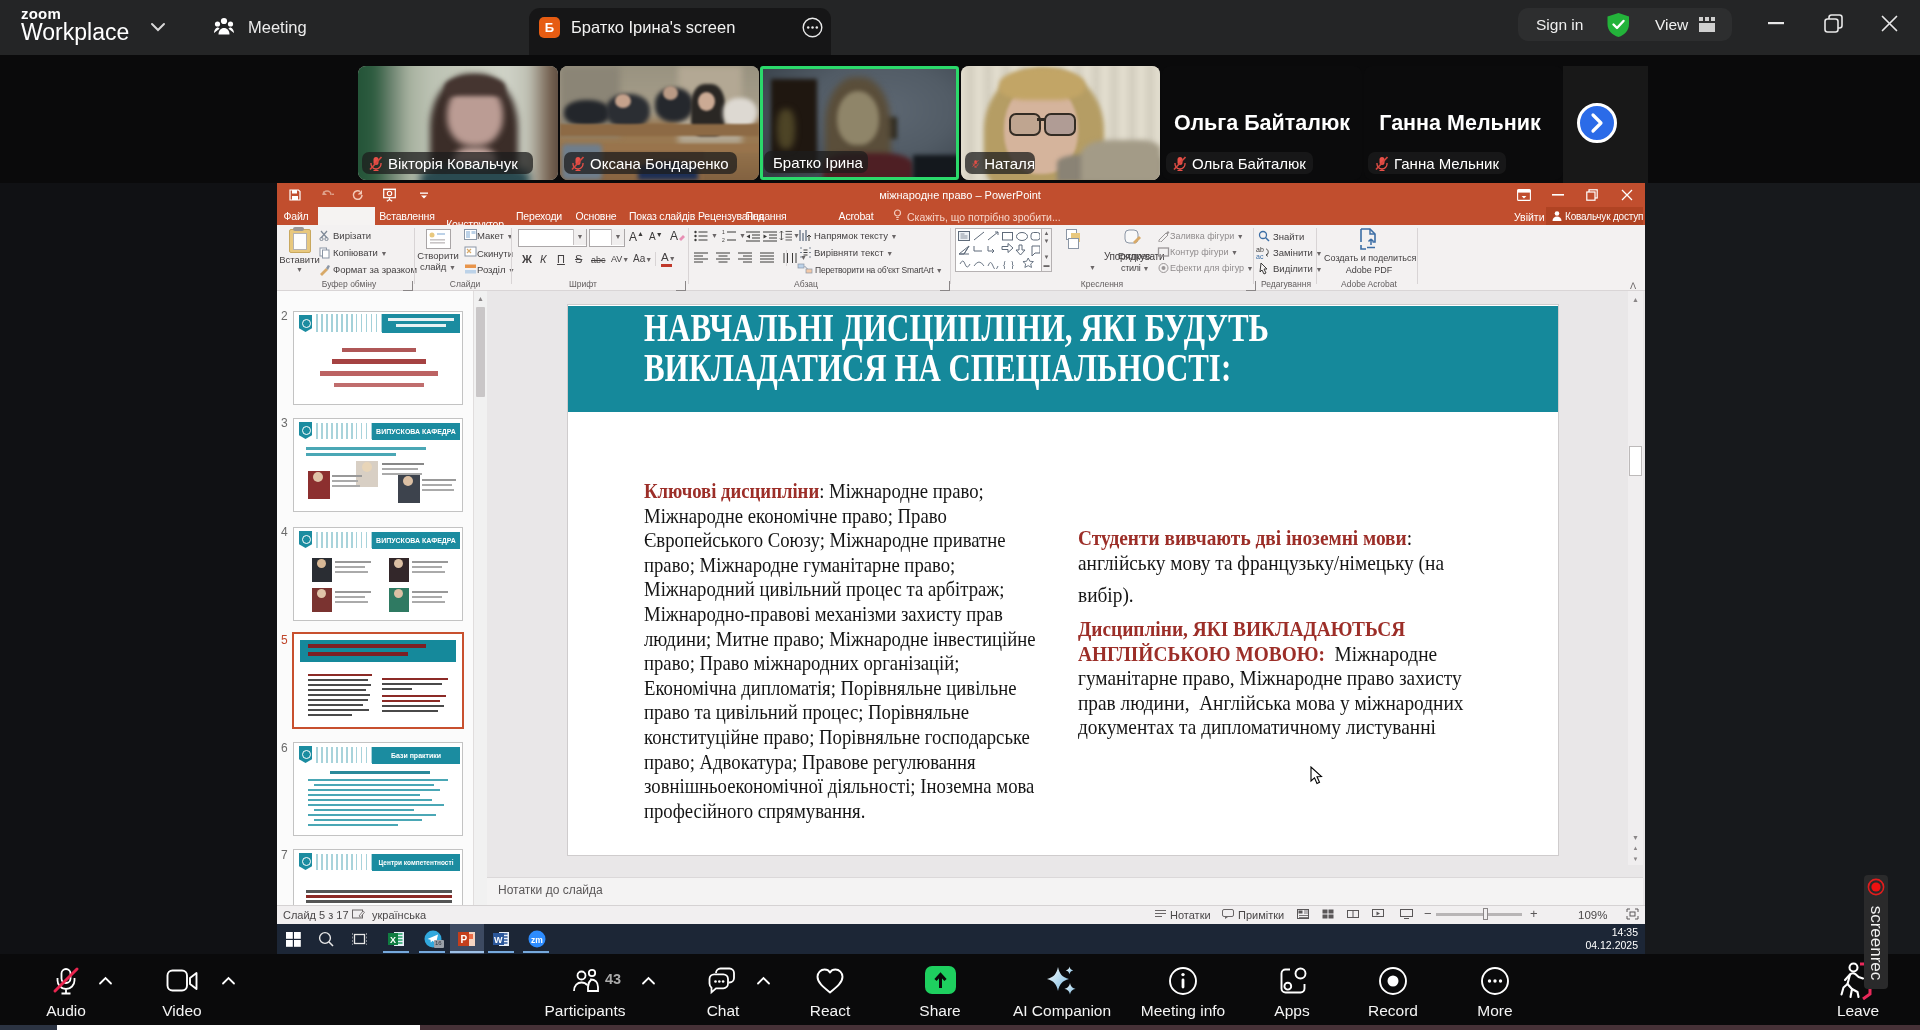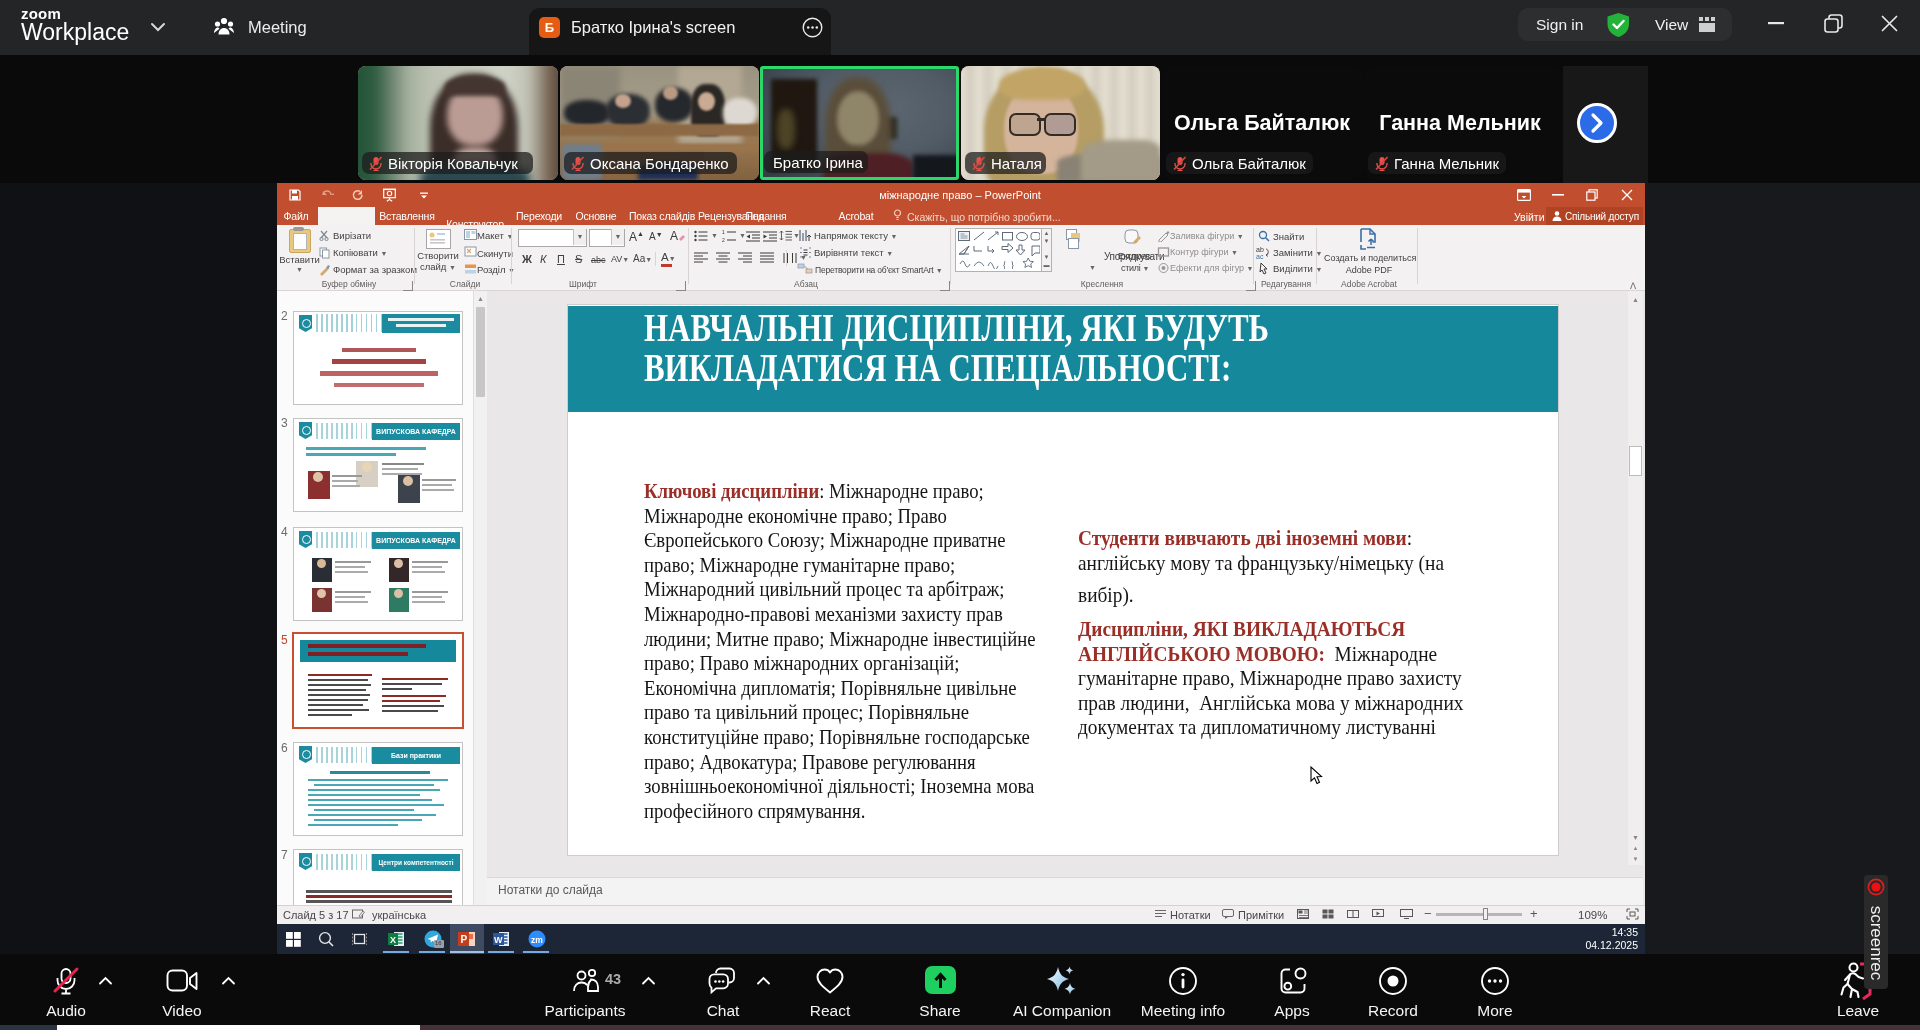--- a/index.html
+++ b/index.html
@@ -150,21 +150,21 @@
     <div class="abs" style="left:43px;top:16px;width:74px;height:92px;background:#d5b49c;border-radius:50% 50% 44% 44%;filter:blur(1.5px);"></div>
     <div class="abs" style="left:38px;top:2px;width:86px;height:32px;background:#c2a566;border-radius:50% 50% 35% 35%;filter:blur(2px);"></div>
 
     <div class="abs" style="left:48px;top:47px;width:28px;height:19px;border:2px solid #332c24;border-radius:7px;background:rgba(135,125,115,.28);"></div>
     <div class="abs" style="left:83px;top:47px;width:28px;height:19px;border:2px solid #332c24;border-radius:7px;background:rgba(100,105,135,.32);"></div>
     <div class="abs" style="left:76px;top:52px;width:8px;height:2.5px;background:#332c24;"></div>
 
     <div class="abs" style="left:96px;top:88px;width:103px;height:28px;background:#8a8375;border-radius:30% 20% 0 0;filter:blur(2px);"></div>
     <div class="abs" style="left:120px;top:74px;width:80px;height:42px;background:#a39b87;border-radius:35% 25% 0 0;filter:blur(2.5px);"></div>
   </div>
-  <div class="lbl" style="left:965px;top:152px;width:81px;">
+  <div class="lbl" style="left:965px;top:152px;width:70px;">
     <svg width="14" height="15" viewBox="0 0 14 15">
         <g stroke="#e85048" stroke-width="1.3" fill="none">
       <rect x="4.5" y="1" width="5" height="8" rx="2.5" fill="#e85048" stroke="none"></rect>
       <path d="M2 7 v1 a5 5 0 0 0 10 0 V7 M7 13 v2 M4.5 14.6 h5"></path>
         </g>
       <path d="M1 13.5 L12.5 1" stroke="#d4473f" stroke-width="1.7"></path>
       </svg>
     Наталя</div>
 
   <div class="abs" style="left:1162px;top:66px;width:200px;height:114px;border-radius:8px;overflow:hidden;background:#0b0b0c;"></div>
@@ -254,21 +254,21 @@
     <circle cx="4.5" cy="4" r="3" fill="none" stroke="#f3cabb" stroke-width="1.2"></circle>
     <path d="M3.2 8.5 h2.6 M3.5 10.5 h2" stroke="#f3cabb" stroke-width="1.1"></path>
     </svg>
   <div class="abs" style="left:907px;top:211px;color:#f6d4c8;font-size:10.5px;">Скажіть, що потрібно зробити...</div>
   <div class="abs" style="left:1514px;top:211px;color:#fff;font-size:10.5px;">Увійти</div>
   <div class="abs" style="left:1546px;top:207px;width:97px;height:18px;background:#b04323;"></div>
     <svg class="abs" style="left:1551px;top:210px;" width="12" height="12" viewBox="0 0 12 12">
     <circle cx="6" cy="3.5" r="2.3" fill="#fff"></circle>
       <path d="M1.5 11 c0-3 2-4.6 4.5-4.6 s4.5 1.6 4.5 4.6 z" fill="#fff"></path>
     </svg>
-  <div class="abs" style="left:1565px;top:211px;color:#fff;font-size:10px;letter-spacing:-0.2px;">Спільний доступ</div>
+  <div class="abs" style="left:1565px;top:211px;color:#fff;font-size:10px;letter-spacing:-0.2px;">Ковальчук доступ</div>
 
   <div class="abs" style="left:277px;top:225px;width:1368px;height:66px;background:#f3f1f1;border-bottom:1px solid #d9d5d6;box-sizing:border-box;"></div>
 
   <div class="abs" style="left:289px;top:229px;width:20px;height:22px;background:#e8c87e;border:1px solid #c9a85e;border-radius:2px;"></div>
   <div class="abs" style="left:293px;top:233px;width:12px;height:15px;background:#fdfdfd;border:1px solid #b5b2b2;"></div>
   <div class="abs" style="left:293px;top:227px;width:11px;height:4px;background:#9a9797;border-radius:2px;"></div>
   <div class="ri" style="left:278px;top:254px;width:43px;text-align:center;">Вставити</div>
   <div class="ri dd" style="left:278px;top:266px;width:43px;text-align:center;">▼</div>
   <svg class="abs" style="left:319px;top:230px;" width="11" height="11" viewBox="0 0 11 11">
     <path d="M2 1 L8 8 M8 1 L2 8" stroke="#7d8896" stroke-width="1.2"></path>

